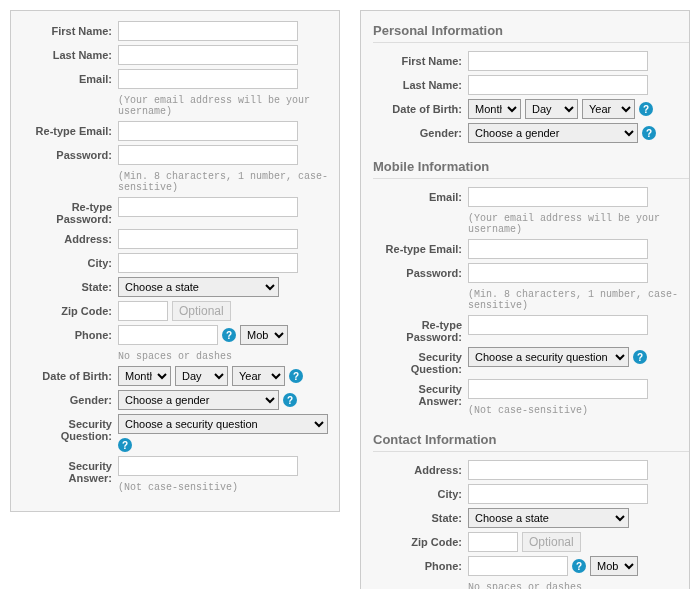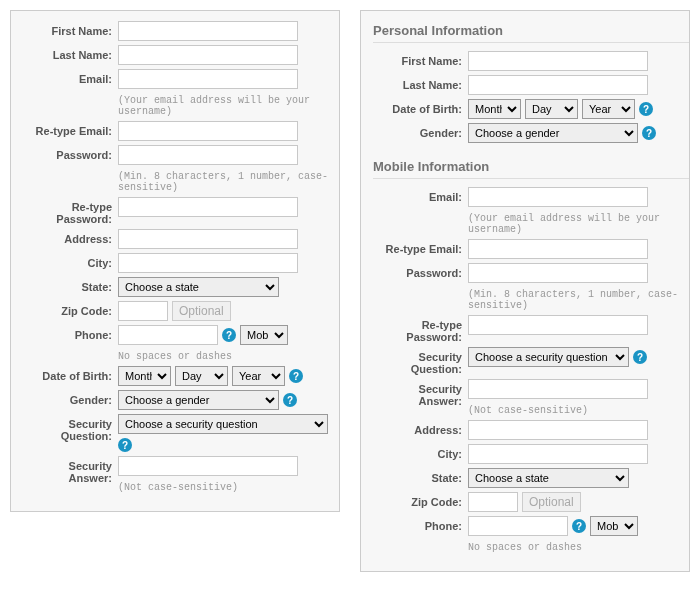--- a/index.html
+++ b/index.html
@@ -314,20 +314,21 @@
     </div>
 
     <div class="row">
       <div class="lbl">Security Answer:</div>
       <div class="fld">
         <input type="text" class="full" style="">
         <div class="hint">(Not case-sensitive)</div>
       </div>
     </div>
 
+    <div class="section-title sep">Contact Information</div>
 
     <div class="row">
       <div class="lbl">Address:</div>
       <div class="fld">
           <input type="text" class="full" style="">
         </div>
     </div>
 
     <div class="row">
       <div class="lbl">City:</div>

